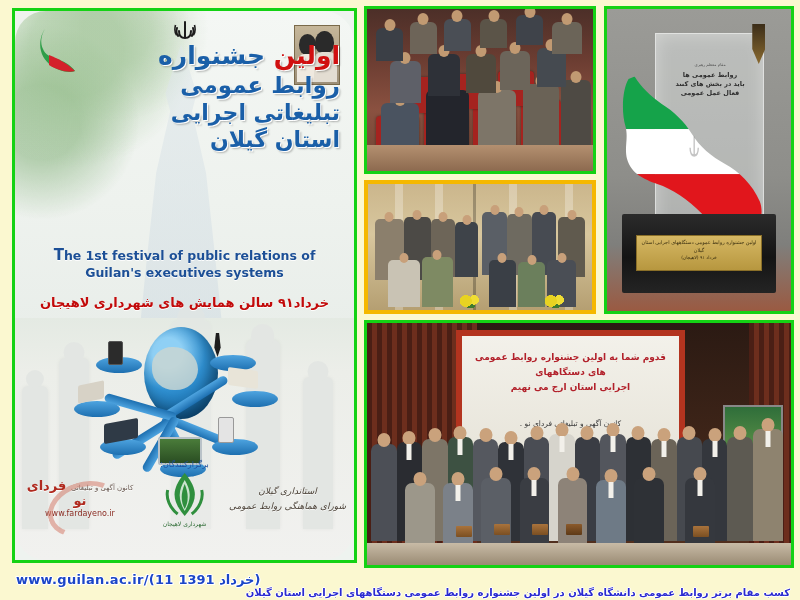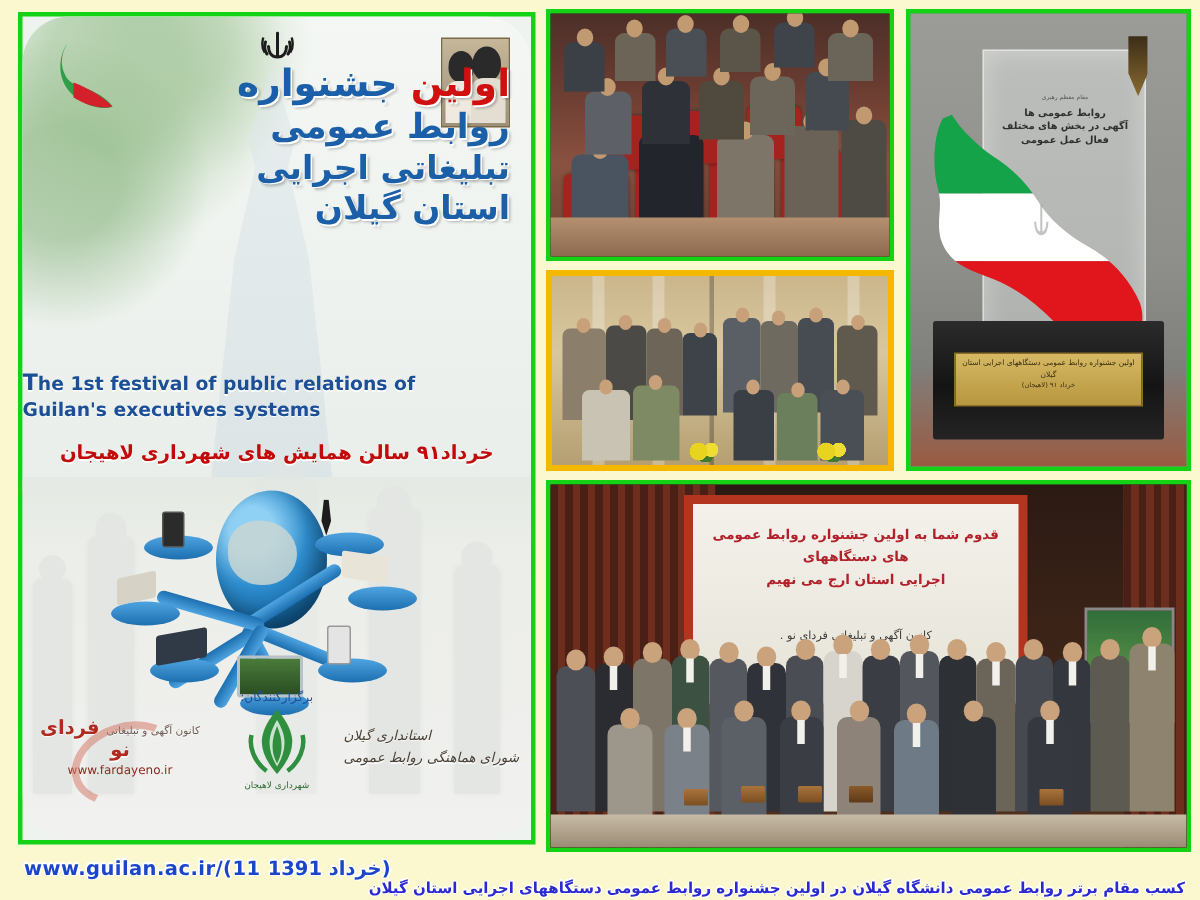--- a/index.html
+++ b/index.html
@@ -70,21 +70,21 @@
     text-shadow:1px 1px 0 #ffffff, 2px 2px 2px rgba(0,0,0,.25);
     letter-spacing:.5px;white-space:nowrap;
   }
   .pt1{font-size:25px;line-height:30px;}
   .pt1 .red{color:#d01010;text-shadow:1px 1px 0 #fff,2px 2px 2px rgba(0,0,0,.3);}
   .pt2{font-size:23px;line-height:28px;}
   .pt3{font-size:22px;line-height:27px;}
   .pt4{font-size:22px;line-height:27px;}
 
   .poster-en{
-    position:absolute;left:0;right:0;top:236px;
+    position:absolute;left:0;right:0;top:236px;text-align:center;
     color:#1c4f96;font-weight:bold;font-size:12.5px;line-height:17px;
     text-shadow:0 1px 0 rgba(255,255,255,.9);
   }
   .poster-en .big{font-size:15px;}
   .poster-red{
     position:absolute;left:0;right:0;top:284px;text-align:center;direction:rtl;
     color:#c20a0a;font-weight:bold;font-size:13px;
     text-shadow:0 1px 0 rgba(255,255,255,.85);
   }
 
@@ -97,21 +97,21 @@
   }
   .globe::after{
     content:"";position:absolute;left:12%;top:22%;width:62%;height:46%;
     background:#c9d6d2;border-radius:45% 55% 50% 50%;opacity:.85;
   }
   .arm{position:absolute;height:9px;background:linear-gradient(#4ea4e0,#1d6fb0);border-radius:5px;transform-origin:0 50%;}
   .node{position:absolute;width:46px;height:16px;border-radius:50%;background:linear-gradient(#4ea4e0,#1d6fb0);}
   .dev{position:absolute;border-radius:2px;}
 
   .sponsors{position:absolute;left:0;right:0;bottom:8px;height:92px;direction:rtl;}
-  .sp-right{position:absolute;right:8px;top:24px;text-align:left;color:#4a4036;font-size:9px;line-height:15px;
+  .sp-right{position:absolute;right:8px;top:24px;text-align:center;color:#4a4036;font-size:9px;line-height:15px;
     font-style:italic;text-shadow:0 1px 0 rgba(255,255,255,.7);}
   .sp-mid{position:absolute;left:50%;top:0;transform:translateX(-50%);text-align:center;}
   .sp-mid .lbl{color:#1f4f9b;font-size:8px;font-weight:normal;}
   .lahijan-emblem{width:46px;height:52px;margin:1px auto 0;}
   .sp-mid .cap{color:#2d6b34;font-size:6px;margin-top:-2px;}
   .sp-left{position:absolute;left:10px;top:18px;width:110px;text-align:center;}
   .fardayeno{color:#b02a1f;font-weight:bold;font-size:13px;text-shadow:0 1px 0 rgba(255,255,255,.8);}
   .fardayeno .sm{font-size:7px;font-weight:normal;color:#6a5a52;}
   .fardayeno-url{color:#8a2b22;font-size:8px;margin-top:1px;}
   .sp-swoosh{position:absolute;left:22px;top:4px;width:64px;height:44px;
@@ -377,21 +377,21 @@
   </div>
 
   <div class="panel frame-green" id="photoTrophy">
     <div class="tr-bg"></div>
     <div class="tr-glass"></div>
     <div class="tr-pen"></div>
 
     <div class="tr-plaquetext">
       <span class="tiny">مقام معظم رهبری</span>
       <div>روابط عمومی ها</div>
-      <div>آگهی در بخش های مختلف</div>
+      <div>باید در بخش های کنند</div>
       <div>فعال عمل عمومی</div>
     </div>
 
     <div class="tr-map">
       <svg width="100%" height="100%" viewBox="0 0 200 140" preserveAspectRatio="none" aria-hidden="true">
         <defs>
           <clipPath id="iranShape">
             <path d="M14 8 C6 16 4 34 10 46 C14 56 8 62 12 72 C18 84 34 88 52 92
                      C72 96 92 104 112 116 C132 128 152 134 176 130
                      C188 126 194 116 188 106 C178 92 160 82 142 76

